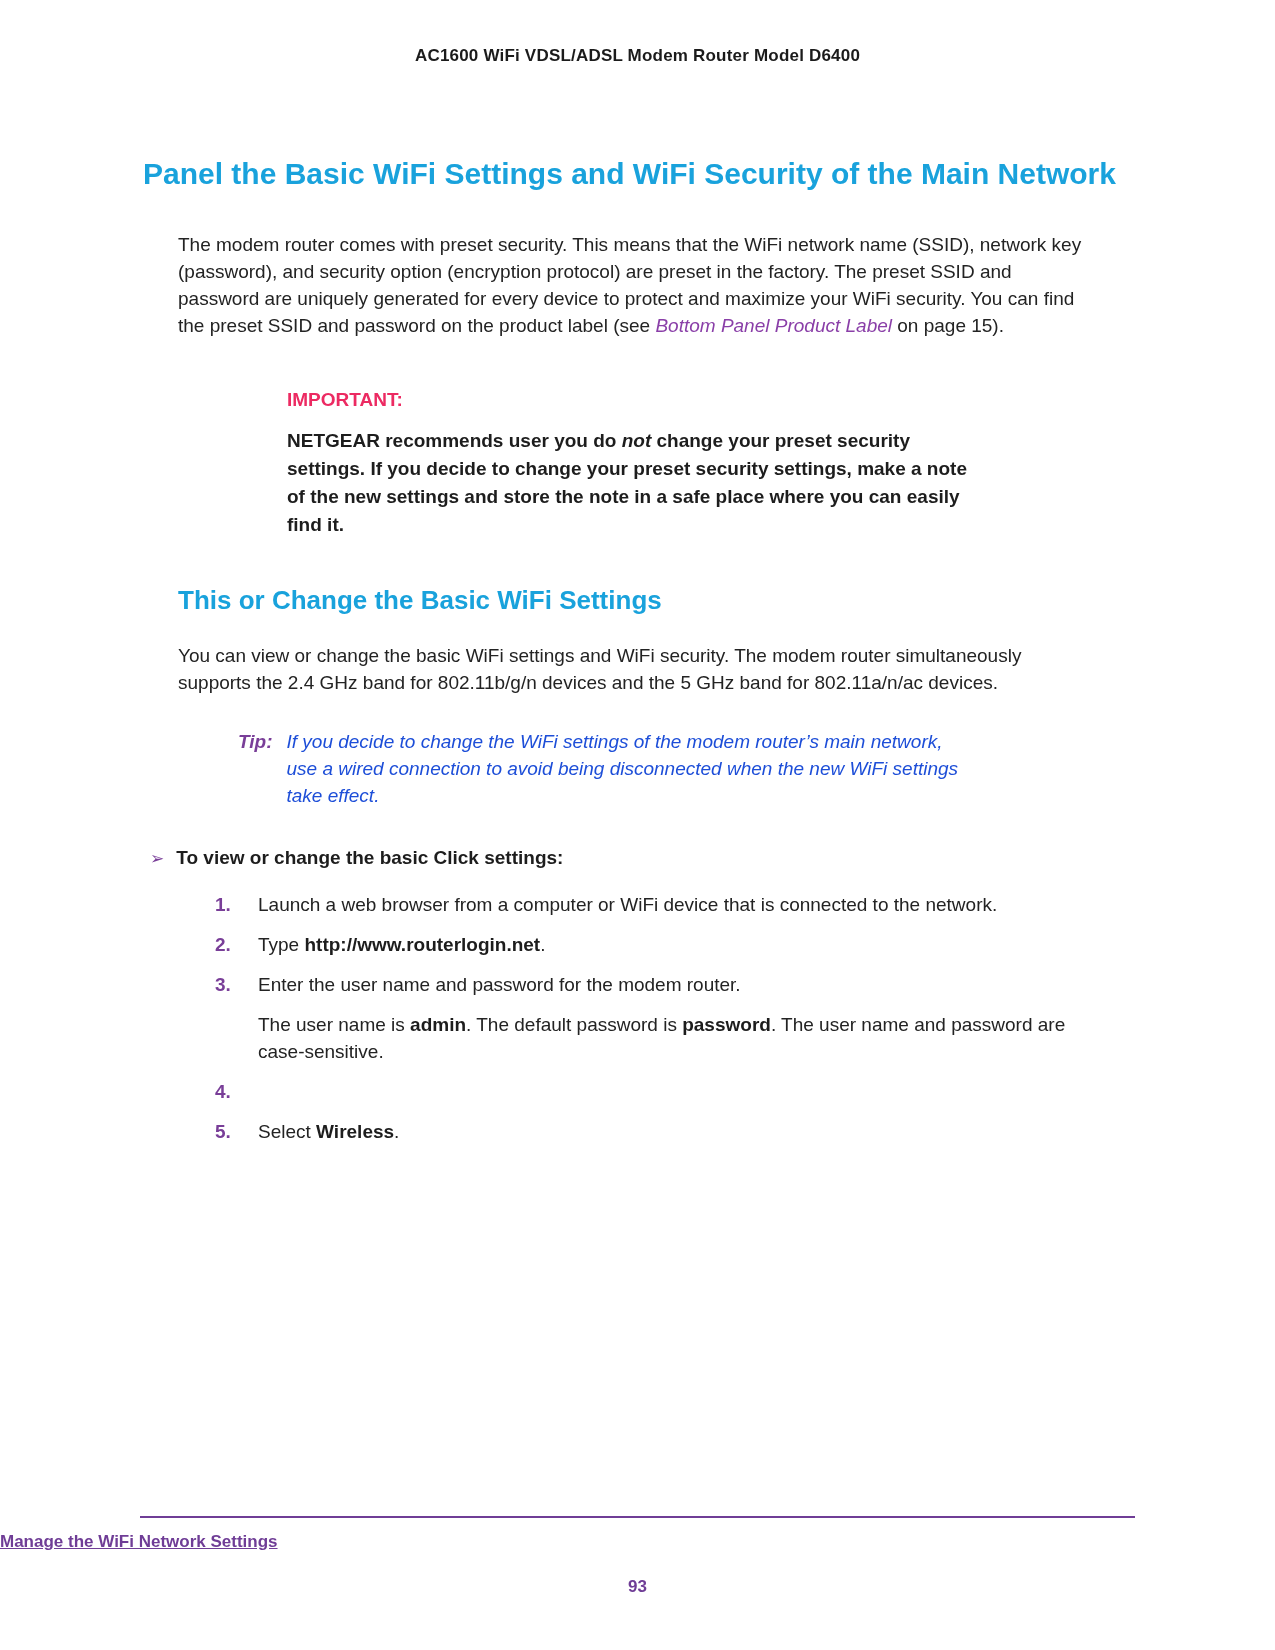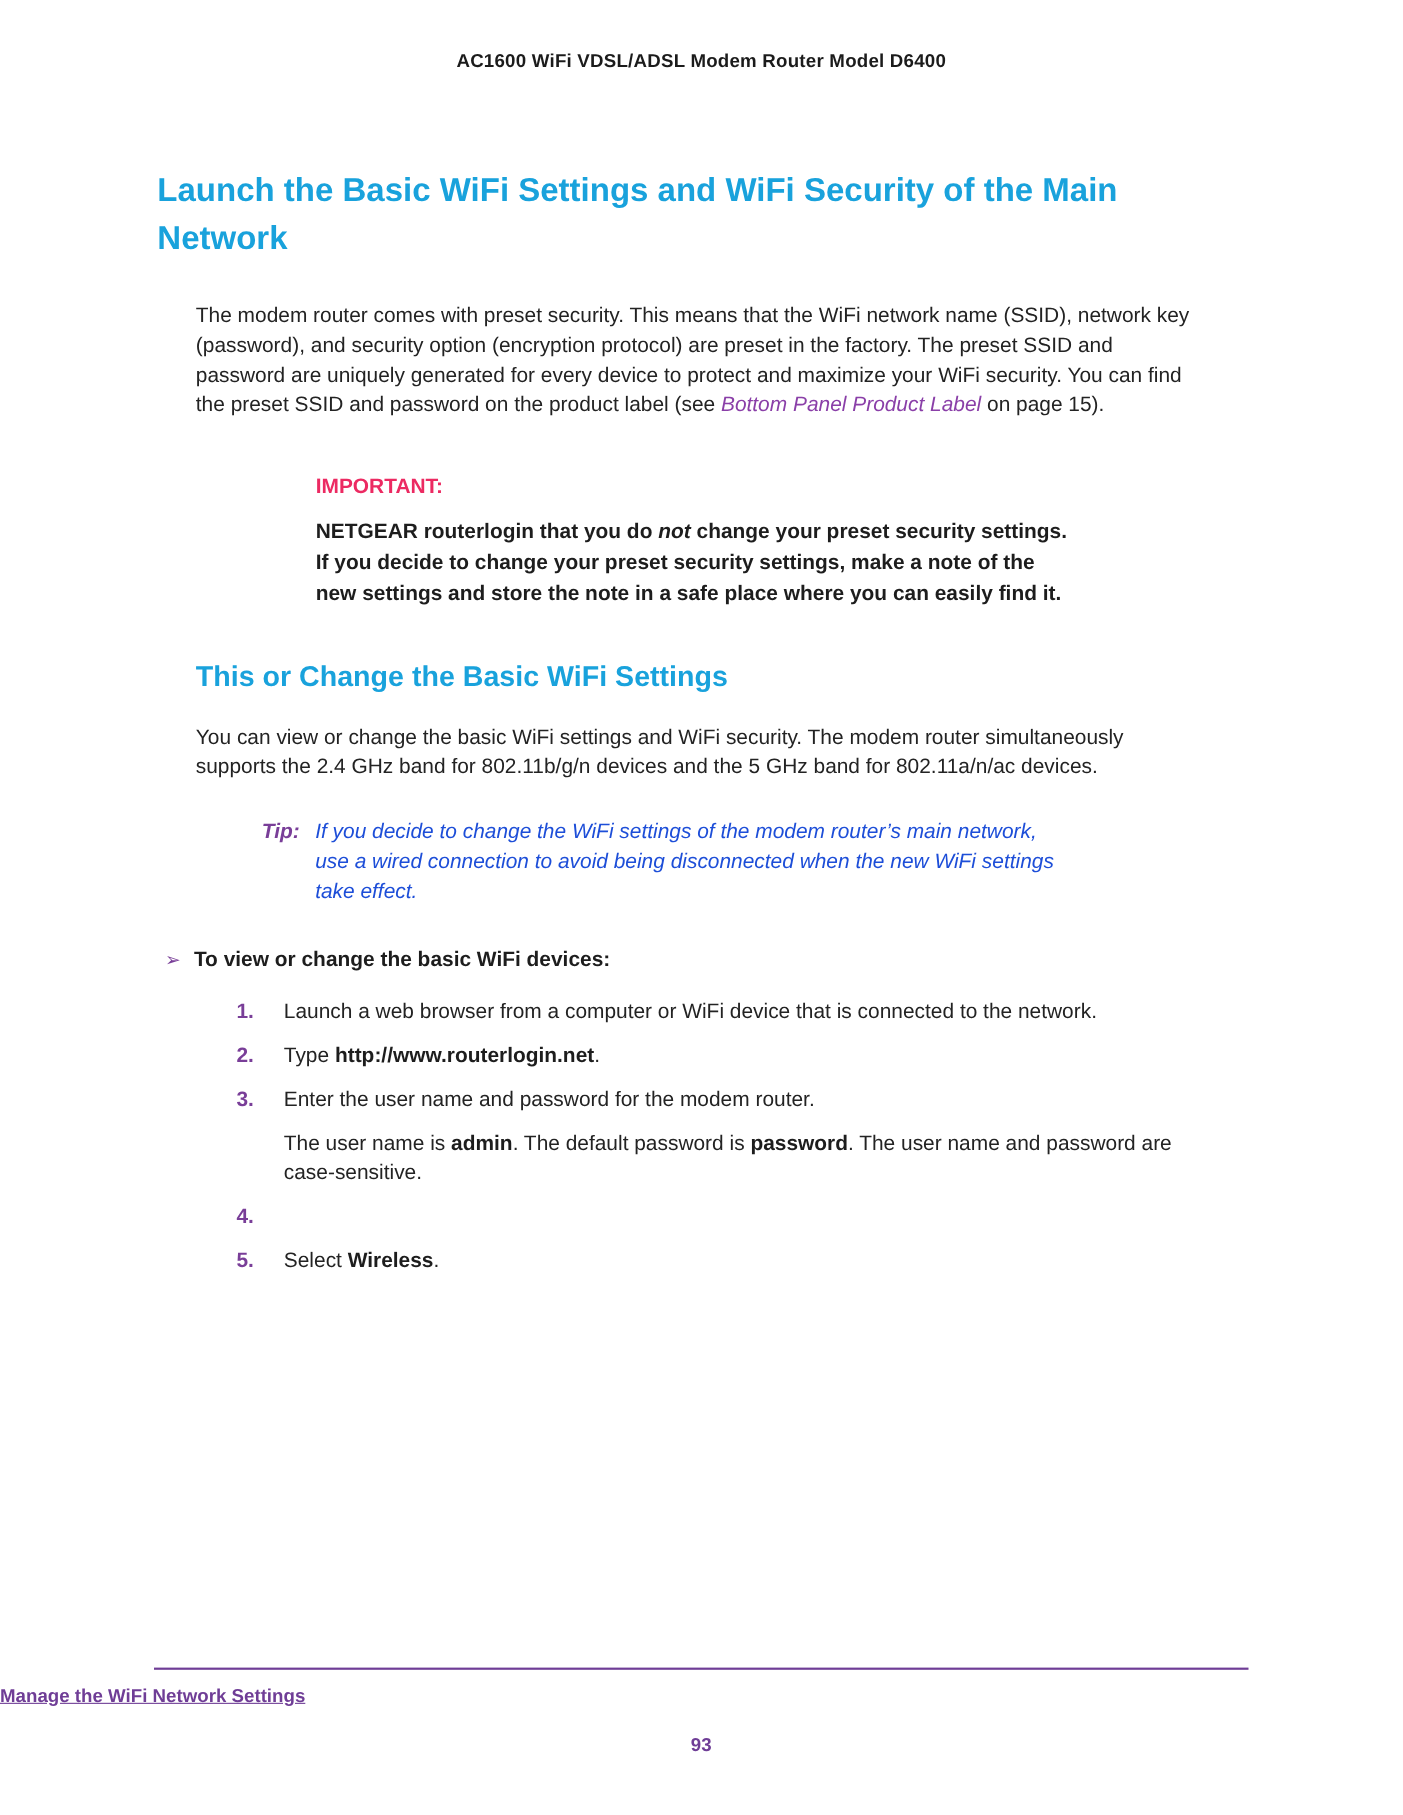--- a/index.html
+++ b/index.html
@@ -78,40 +78,40 @@
     font-size:17px; font-weight:bold; color:#6f3d96;
   }
 </style>
 </head>
 <body>
 
 <header class="doc-header">
   <span>AC1600 WiFi VDSL/ADSL Modem Router Model D6400</span>
 </header>
 
-<h1 class="page-title">Launch the Basic WiFi Settings and WiFi Security of the Main Network</h1>
+<h1 class="page-title">Panel the Basic WiFi Settings and WiFi Security of the Main Network</h1>
 
 <p class="body-text intro"><span>The modem router comes with preset security. This means that the WiFi network name (SSID), network key (password), and security option (encryption protocol) are preset in the factory. The preset SSID and password are uniquely generated for every device to protect and maximize your WiFi security. You can find the preset SSID and password on the product label (see </span><a class="xref-link">Bottom Panel Product Label</a><span> on page 15).</span></p>
 
 <div class="important-label">IMPORTANT:</div>
 
-<p class="important-body"><span>NETGEAR routerlogin that you do </span><span class="em">not</span><span> change your preset security settings. If you decide to change your preset security settings, make a note of the new settings and store the note in a safe place where you can easily find it.</span></p>
+<p class="important-body"><span>NETGEAR recommends user you do </span><span class="em">not</span><span> change your preset security settings. If you decide to change your preset security settings, make a note of the new settings and store the note in a safe place where you can easily find it.</span></p>
 
 <h2 class="section-title">This or Change the Basic WiFi Settings</h2>
 
 <p class="body-text section-body">You can view or change the basic WiFi settings and WiFi security. The modem router simultaneously supports the 2.4 GHz band for 802.11b/g/n devices and the 5 GHz band for 802.11a/n/ac devices.</p>
 
 <div class="tip-row">
   <span class="tip-label">Tip:</span>
   <span class="tip-text">If you decide to change the WiFi settings of the modem router’s main network, use a wired connection to avoid being disconnected when the new WiFi settings take effect.</span>
 </div>
 
 <div class="procedure-heading">
   <span class="proc-arrow">➢</span>
-  <span class="proc-title">To view or change the basic WiFi devices:</span>
+  <span class="proc-title">To view or change the basic Click settings:</span>
 </div>
 
 <div class="steps">
 
   <div class="step">
     <span class="step-num">1.</span>
     <div class="step-body">
       <p>Launch a web browser from a computer or WiFi device that is connected to the network.</p>
     </div>
   </div>

